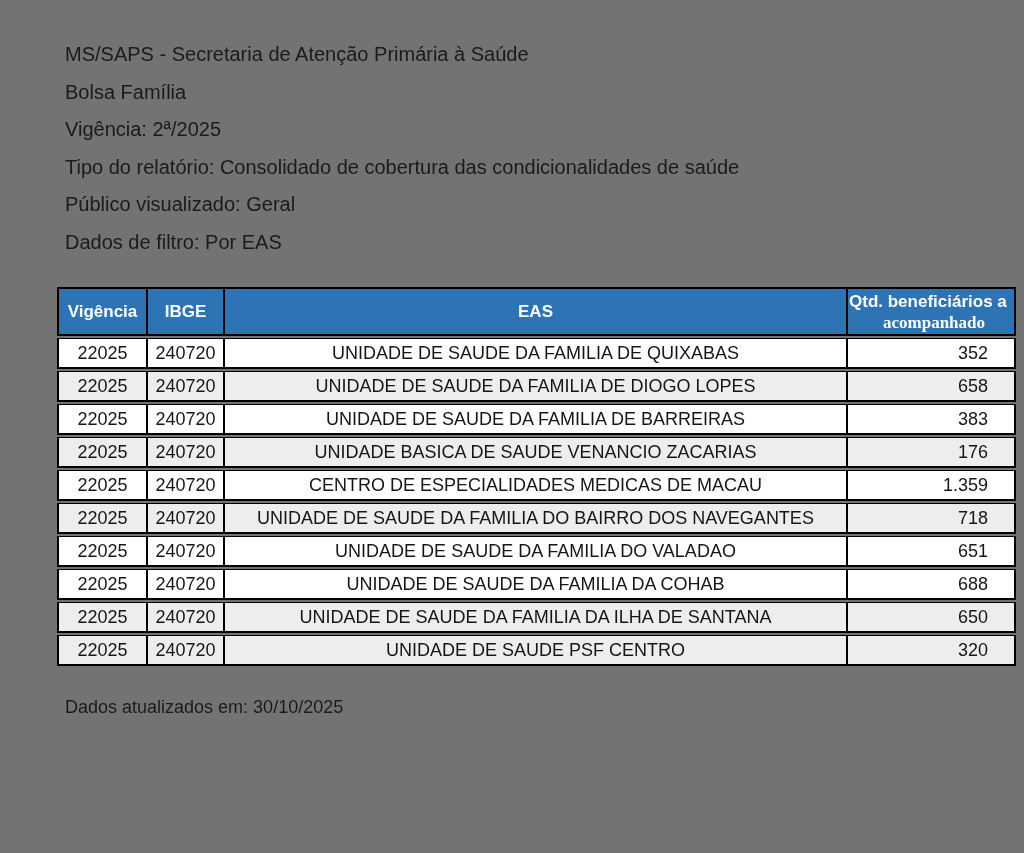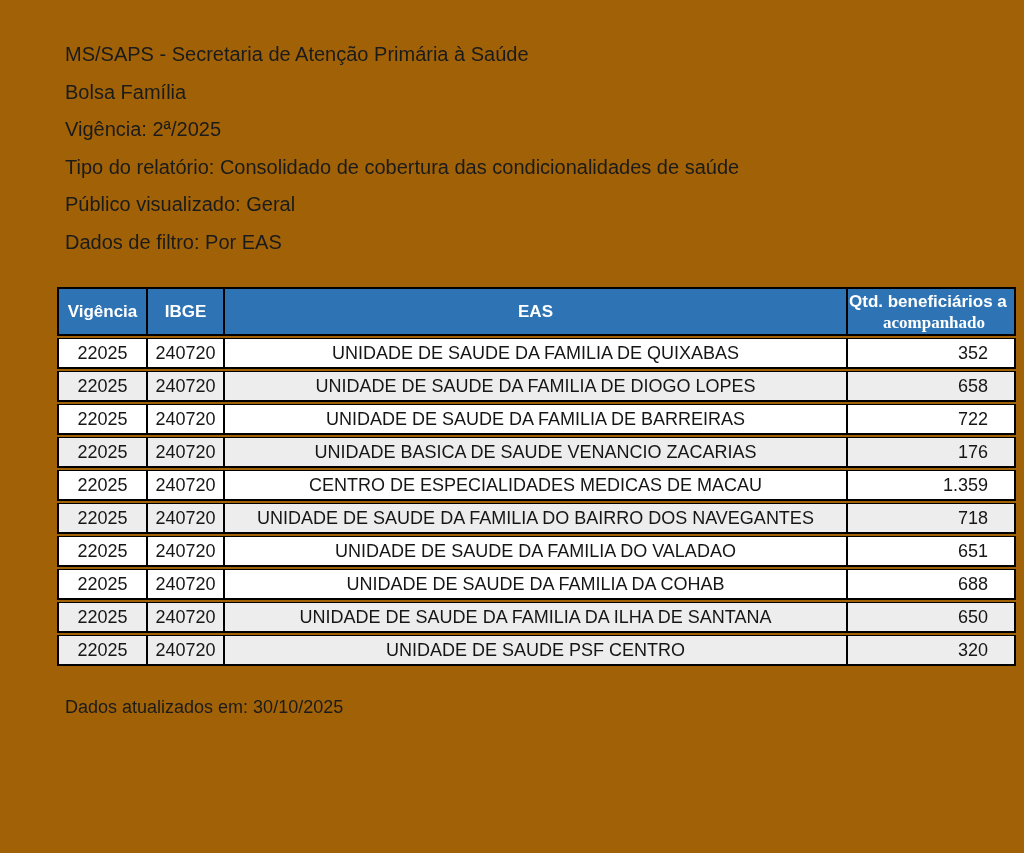--- a/index.html
+++ b/index.html
@@ -8,21 +8,21 @@
     width: 1024px;
     height: 853px;
     background: #ffffff;
     overflow: hidden;
     font-family: "Liberation Sans", sans-serif;
   }
   .page {
     position: relative;
     width: 1024px;
     height: 853px;
-    background: #a16207;
+    background: #737373;
   }
   .report-header {
     position: absolute;
     left: 65px;
     top: 36px;
     font-size: 20px;
     line-height: 37.6px;
     color: #1b1b1b;
     white-space: nowrap;
   }
@@ -119,21 +119,21 @@
         <tr class="shaded">
     <td class="c-vig">22025</td>
     <td class="c-ibge">240720</td>
     <td class="c-eas">UNIDADE DE SAUDE DA FAMILIA DE DIOGO LOPES</td>
     <td class="c-qtd">658</td>
   </tr>
         <tr>
     <td class="c-vig">22025</td>
     <td class="c-ibge">240720</td>
     <td class="c-eas">UNIDADE DE SAUDE DA FAMILIA DE BARREIRAS</td>
-    <td class="c-qtd">722</td>
+    <td class="c-qtd">383</td>
   </tr>
         <tr class="shaded">
     <td class="c-vig">22025</td>
     <td class="c-ibge">240720</td>
     <td class="c-eas">UNIDADE BASICA DE SAUDE VENANCIO ZACARIAS</td>
     <td class="c-qtd">176</td>
   </tr>
         <tr>
     <td class="c-vig">22025</td>
     <td class="c-ibge">240720</td>

